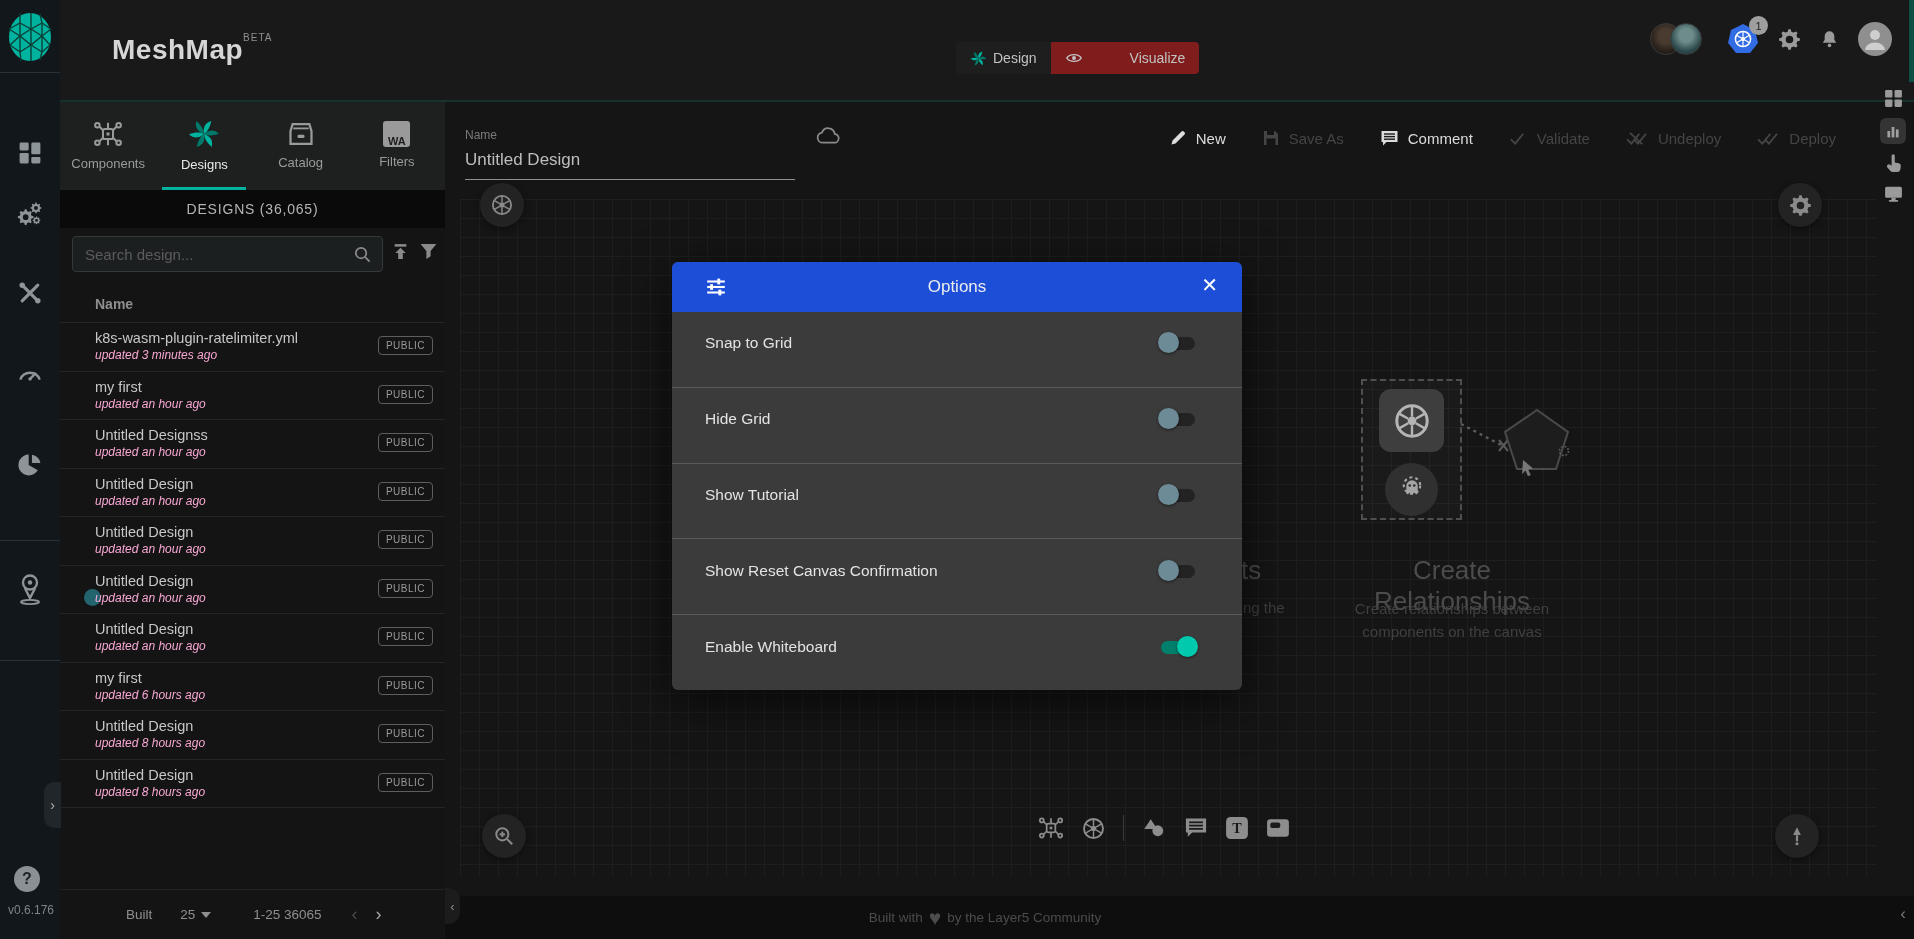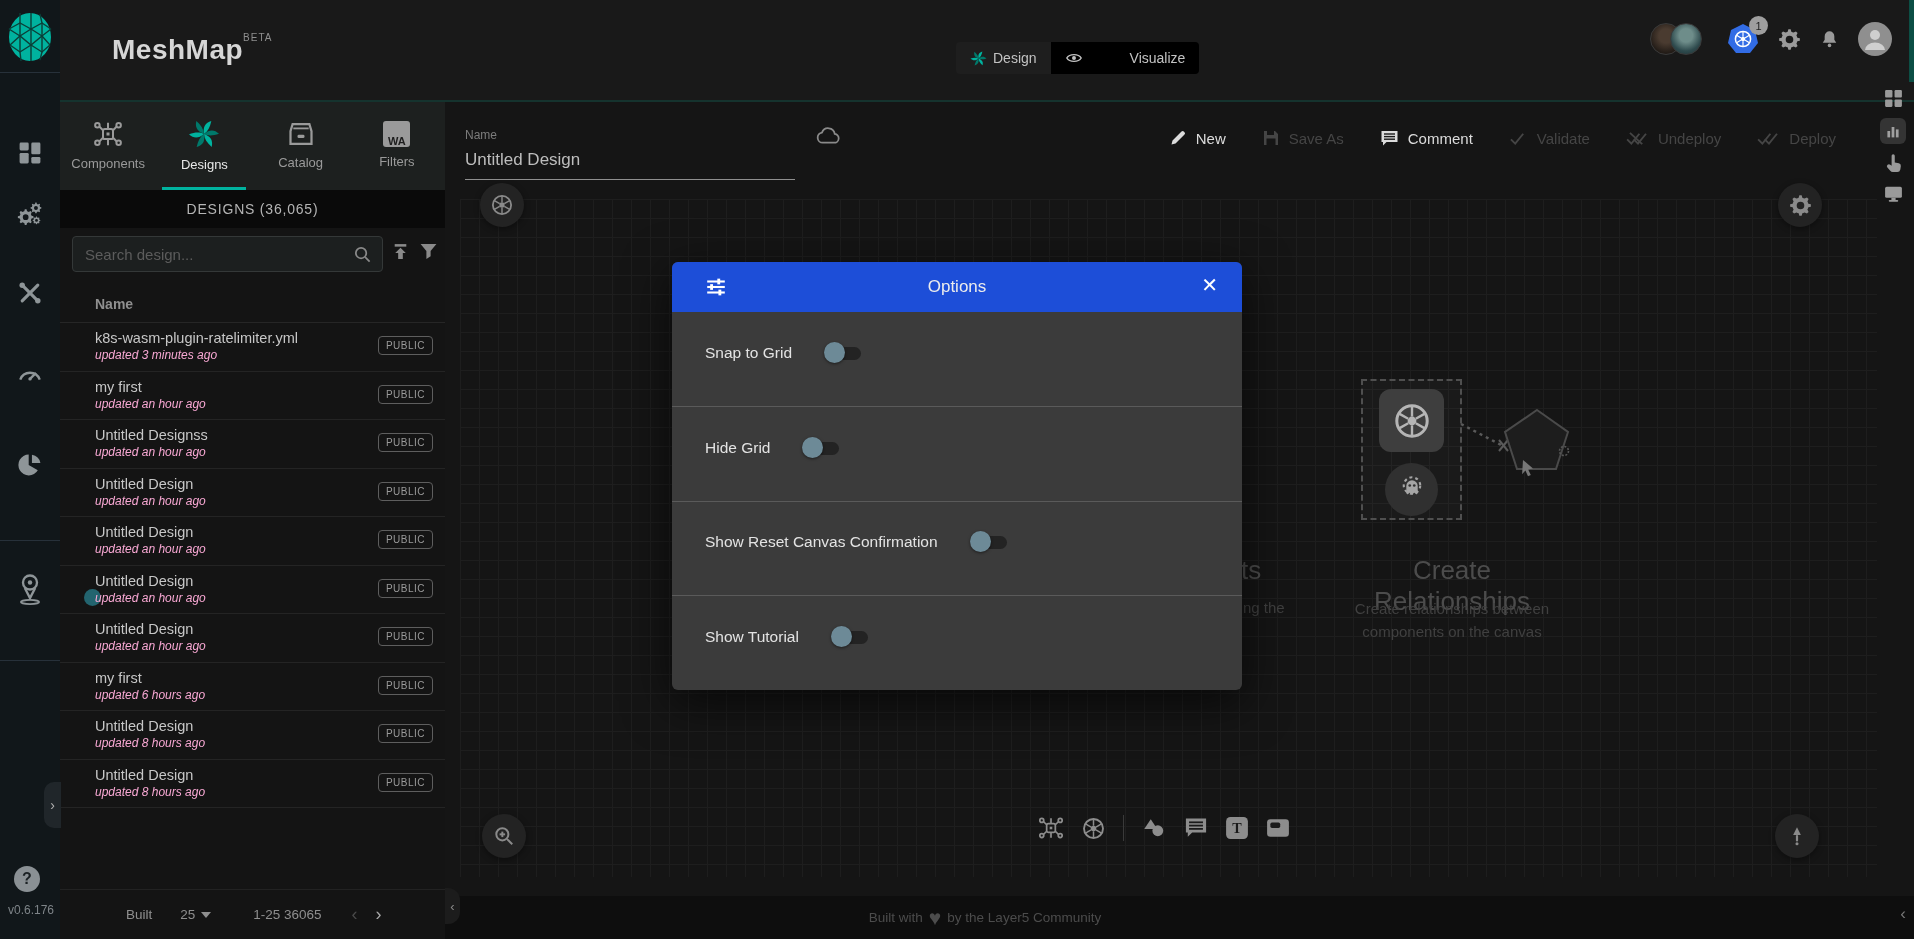--- a/index.html
+++ b/index.html
@@ -18,21 +18,21 @@
   .rail-ver{position:absolute;left:8px;top:903px;font-size:12px;color:#7e8488;}
 
   
   .header{position:absolute;left:60px;top:0;width:1854px;height:100px;background:#191919;
     border-bottom:2px solid #15332e;z-index:25;}
   .brand{position:absolute;left:52px;top:32px;font-size:28px;font-weight:bold;color:#d6d6d6;letter-spacing:.5px;}
   .brand sup{font-size:10px;color:#8f8f8f;font-weight:normal;letter-spacing:1px;vertical-align:18px;}
   .modes{position:absolute;left:896px;top:42px;display:flex;height:32px;border-radius:4px;overflow:hidden;}
   .mode{display:flex;align-items:center;gap:6px;padding:0 14px;font-size:14px;color:#c2c2c2;cursor:pointer;}
   .mode.active{background:#1e1e1e;}
-  .mode.alt{background:#000000;gap:47px;}
+  .mode.alt{background:#7f1d1d;gap:47px;}
   .hdr-right{position:absolute;right:22px;top:22px;display:flex;align-items:center;gap:18px;}
   .av{width:30px;height:30px;border-radius:50%;border:1px solid #3a3a3a;}
   .av1{background:radial-gradient(circle at 50% 40%,#4a3b30 0 30%,#241d18 70%,#15110e);}
   .av2{margin-left:-12px;background:radial-gradient(circle at 50% 38%,#6e8d8a 0 28%,#2e4a4d 65%,#1b2d30);}
   .k8swrap{position:relative;width:34px;height:34px;margin-left:6px;}
   .badge1{position:absolute;right:-8px;top:-6px;width:19px;height:19px;border-radius:50%;background:#9e9e9e;
     color:#222;font-size:11px;display:flex;align-items:center;justify-content:center;}
   .hic{color:#9a9a9a;}
   .bigav{width:34px;height:34px;border-radius:50%;background:#8f8f8f;display:flex;align-items:center;justify-content:center;}
   .teal-strip{position:absolute;right:0;top:0;width:5px;height:82px;background:#0c4f45;z-index:26;}
@@ -121,21 +121,21 @@
   .dock .chartbtn{width:26px;height:26px;background:#343434;border-radius:6px;display:flex;align-items:center;justify-content:center;}
 
   
   .modal{position:absolute;left:672px;top:262px;width:570px;height:428px;background:#3b3b3b;border-radius:6px;
     box-shadow:0 12px 48px rgba(0,0,0,.65);z-index:50;display:flex;flex-direction:column;}
   .mhead{height:50px;background:#1d4ed8;border-radius:6px 6px 0 0;display:flex;align-items:center;position:relative;flex:none;}
   .mtune{position:absolute;left:33px;color:#fff;}
   .mtitle{width:100%;text-align:center;font-size:17px;color:#ececec;}
   .mclose{position:absolute;right:24px;top:13px;color:#fff;font-size:20px;cursor:pointer;line-height:1;}
   .mbody{flex:1;display:flex;flex-direction:column;}
-  .mrow{flex:1;display:flex;align-items:center;padding:0 44px 12px 33px;
+  .mrow{flex:1;display:flex;align-items:center;justify-content:space-between;padding:0 44px 12px 33px;
     border-bottom:1px solid #5a5a5a;gap:32px;}
   .mrow:last-child{border-bottom:none;}
   .mlabel{font-size:15.5px;color:#e3e3e3;}
   .toggle{position:relative;width:40px;height:22px;cursor:pointer;flex:none;}
   .toggle .track{position:absolute;left:3px;top:5px;width:34px;height:13px;border-radius:7px;background:#232323;}
   .toggle .knob{position:absolute;left:0;top:0;width:21px;height:21px;border-radius:50%;background:#6d8a97;
     box-shadow:0 1px 3px rgba(0,0,0,.5);}
   .toggle.on .track{background:#00806b;}
   .toggle.on .knob{left:19px;background:#00C9AE;}
 </style>
@@ -612,29 +612,36 @@
           </span>
       </div>
       <div class="mrow">
         <span class="mlabel">Hide Grid</span>
         <span class="toggle">
             <span class="track"></span>
             <span class="knob"></span>
           </span>
       </div>
       <div class="mrow">
+        <span class="mlabel">Show Tutorial</span>
+        <span class="toggle">
+            <span class="track"></span>
+            <span class="knob"></span>
+          </span>
+      </div>
+      <div class="mrow">
         <span class="mlabel">Show Reset Canvas Confirmation</span>
         <span class="toggle">
             <span class="track"></span>
             <span class="knob"></span>
           </span>
       </div>
       <div class="mrow">
-        <span class="mlabel">Show Tutorial</span>
-        <span class="toggle">
+        <span class="mlabel">Enable Whiteboard</span>
+        <span class="toggle on">
             <span class="track"></span>
             <span class="knob"></span>
           </span>
       </div>
     </div>
   </div>
 
 </div>
 
 </body></html>

